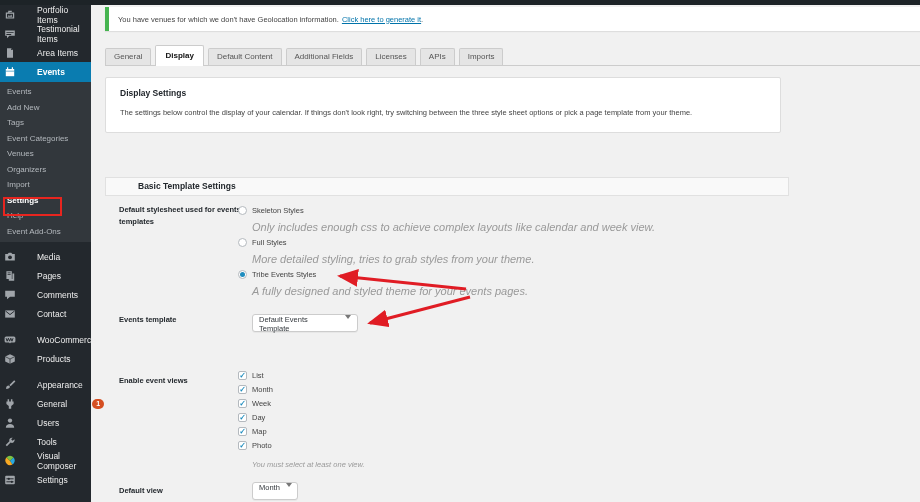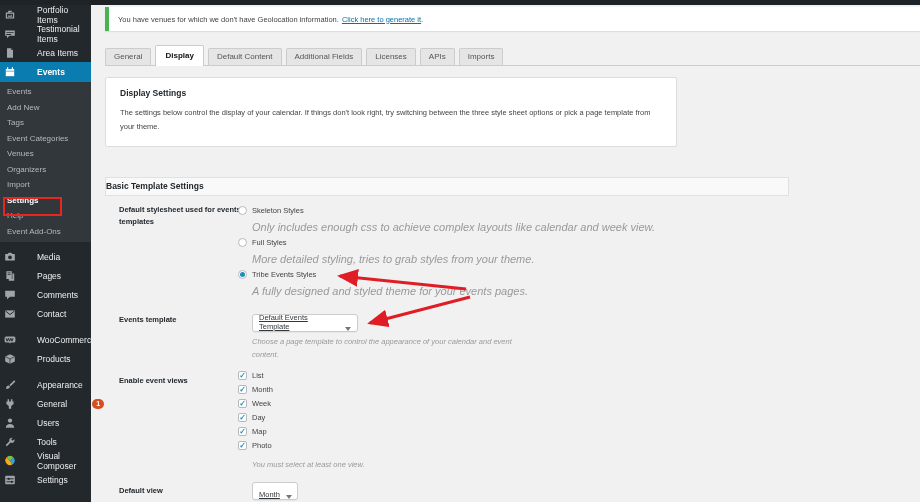--- a/index.html
+++ b/index.html
@@ -28,41 +28,41 @@
   
   #notice{position:absolute;left:105px;top:7px;right:0;height:24px;background:#fff;
       border-left:4px solid #46b450;box-shadow:0 1px 1px rgba(0,0,0,.08);
       display:flex;align-items:center;padding-left:9px;font-size:7.5px;color:#444;z-index:1;}
   #notice a{color:#0073aa;text-decoration:underline;margin-left:3px;cursor:pointer;}
   #tabs{position:absolute;left:105px;top:42px;right:0;height:23px;border-bottom:1px solid #ccc;
       display:flex;align-items:flex-end;gap:4px;z-index:2;}
   .tab{background:#e5e5e5;border:1px solid #ccc;border-bottom:none;border-radius:2px 2px 0 0;
       padding:3px 8px 4px 8px;font-size:8px;color:#555;cursor:pointer;white-space:nowrap;}
   .tab-active{background:#fff;color:#111;font-weight:bold;padding:5px 9px 6px 9px;margin-bottom:-1px;z-index:3;}
-  #panel{position:absolute;left:105px;top:77px;width:572px;box-sizing:border-box;background:#fff;
+  #panel{position:absolute;left:105px;top:77px;width:676px;box-sizing:border-box;background:#fff;
       border:1px solid #ddd;border-radius:2px;padding:10px 14px 12px 14px;z-index:1;}
   #panel h2{margin:0 0 8px 0;font-size:8.5px;color:#23282d;}
   #panel p{margin:0 0 6px 0;font-size:7.5px;line-height:14px;color:#444;}
   #panel p:last-child{margin-bottom:0;}
   #panel a{color:#0073aa;text-decoration:underline;cursor:pointer;}
   #section-header{position:absolute;left:105px;top:177px;width:684px;height:19px;box-sizing:border-box;
-      background:#f9f9f9;border:1px solid #e1e1e1;line-height:17px;padding-left:0;
+      background:#f9f9f9;border:1px solid #e1e1e1;line-height:17px;padding-left:32px;
       font-size:8.5px;font-weight:bold;color:#23282d;}
   .flabel{position:absolute;left:119px;width:122px;font-size:7.5px;font-weight:bold;color:#23282d;line-height:12px;}
   .opt{position:absolute;left:238px;display:flex;align-items:center;gap:5px;font-size:7.5px;color:#444;cursor:pointer;}
   .radio{width:9px;height:9px;border-radius:50%;border:1px solid #b4b9be;background:#fff;box-sizing:border-box;
       display:flex;align-items:center;justify-content:center;}
   .radio.sel::after{content:"";width:5px;height:5px;border-radius:50%;background:#1e8cbe;}
   .odesc{position:absolute;left:252px;font-size:11px;font-style:italic;color:#999;white-space:nowrap;}
   .cb{width:9px;height:9px;border:1px solid #b4b9be;border-radius:2px;background:#fff;box-sizing:border-box;
       font-size:8px;line-height:7px;color:#1e8cbe;text-align:center;font-weight:bold;}
   .cb::after{content:"\2713";}
-  .select{position:absolute;display:flex;align-items:flex-end;justify-content:space-between;gap:6px;
+  .select{position:absolute;display:flex;align-items:flex-start;justify-content:space-between;gap:6px;
       background:#fff;border:1px solid #ccc;border-radius:3px;box-sizing:border-box;height:18px;
-      padding:0 6px;font-size:7.5px;color:#32373c;cursor:pointer;box-shadow:0 1px 0 rgba(0,0,0,.04);text-decoration:underline;}
+      padding:0 6px;font-size:7.5px;color:#32373c;cursor:pointer;box-shadow:0 1px 0 rgba(0,0,0,.04);}
   .caret{width:0;height:0;border-left:3px solid transparent;border-right:3px solid transparent;
       border-top:4px solid #777;}
   .helper{position:absolute;font-size:7.5px;font-style:italic;color:#999;line-height:13px;}
   #overlay{position:absolute;left:0;top:0;width:920px;height:502px;pointer-events:none;z-index:7;}
 </style>
 </head>
 <body>
 
 <div id="app">
   <div id="topbar"></div>
@@ -275,21 +275,20 @@
     <span class="radio sel"></span>
     <span>Tribe Events Styles</span>
   </div>
   <div class="odesc" style="top:285px">A fully designed and styled theme for your events pages.</div>
 
   <div class="flabel" style="top:314px">Events template</div>
   <div class="select" style="left:252px;top:314px;width:106px">
     <span>Default Events Template</span>
     <span class="caret"></span>
   </div>
-  <div class="helper" style="left:252px;top:335px;width:264px">Choose a page template to control the appearance of your calendar and event content.</div>
 
   <div class="flabel" style="top:375px">Enable event views</div>
   <div class="opt" style="top:371px">
     <span class="cb"></span>
     <span>List</span>
   </div>
   <div class="opt" style="top:385px">
     <span class="cb"></span>
     <span>Month</span>
   </div>

